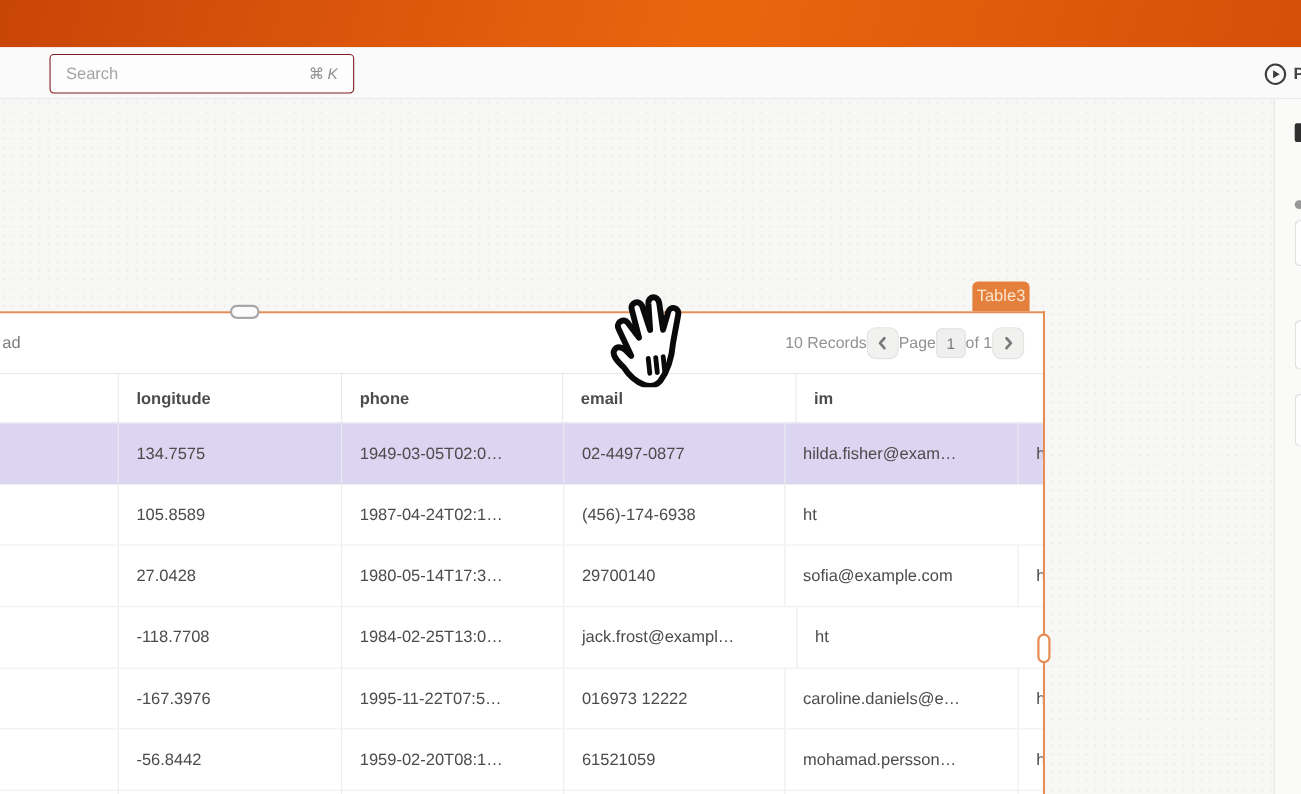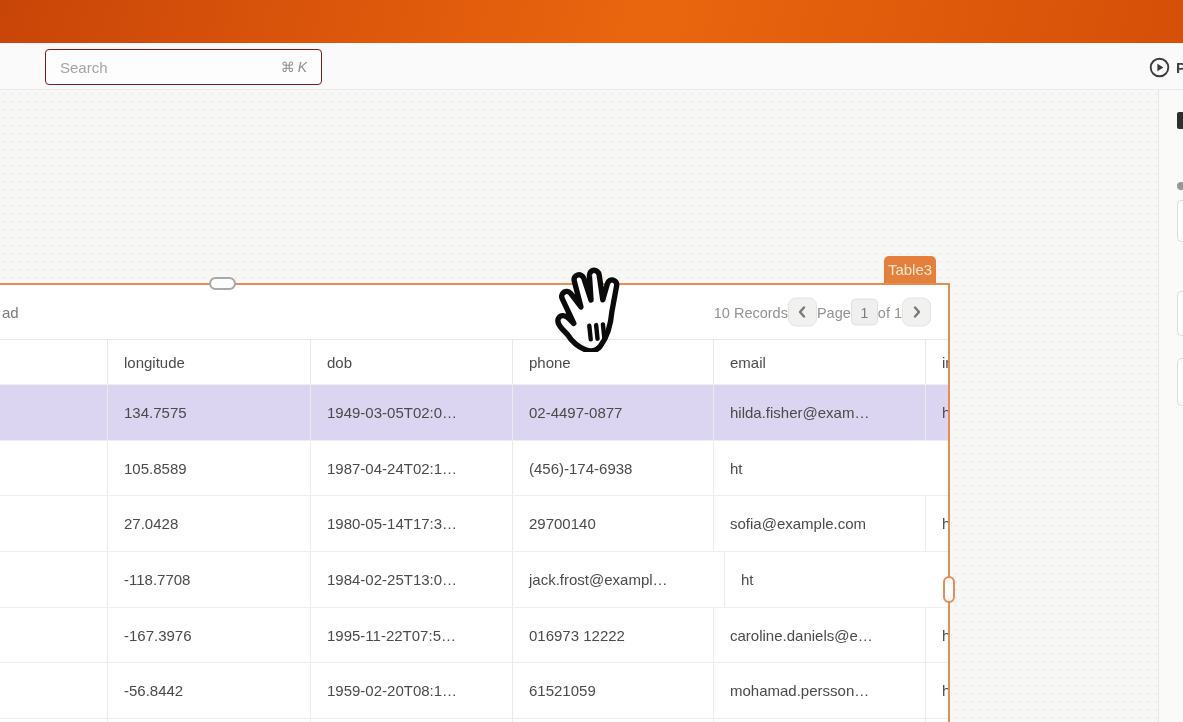--- a/index.html
+++ b/index.html
@@ -113,21 +113,21 @@
   .pg-input {
     width: 27px; height: 27px; background: #efefef; border: 1px solid #e0e0e0;
     border-radius: 5px; text-align: center; font-size: 14px; color: #7a7a7a;
     font-family: "Liberation Sans", sans-serif; outline: none;
   }
 
   
   .thead { display: flex; height: 45px; border-top: 1px solid #e8e8e8; background: #fff; }
   .hcell {
     display: flex; align-items: center; padding-left: 16px;
-    font-size: 15px; font-weight: normal; color: #4e4b4b;
+    font-size: 15px; font-weight: bold; color: #4e4b4b;
     border-left: 1px solid #e9e9e9; overflow: hidden; white-space: nowrap;
   }
   .hcell:first-child { border-left: none; }
   .trow { display: flex; height: 55.7px; border-top: 1px solid #efefef; background: #fff; }
   .trow.selected { background: #dbd5f2; }
   .trow.partial { height: 5px; }
   .tcell {
     display: flex; align-items: center; padding-left: 16px;
     font-size: 15px; color: #4d4a4a;
     border-left: 1px solid #ebebeb; overflow: hidden; white-space: nowrap;
@@ -185,21 +185,20 @@
           <svg width="10" height="13" viewBox="0 0 10 13">
             <path d="M3 2 L7 6.5 L3 11" stroke="#7a7878" stroke-width="2.4" fill="none" stroke-linecap="round" stroke-linejoin="round"></path>
           </svg>
         </span>
       </div>
     </div>
 
     <div class="thead">
       <div class="hcell c0"></div>
       <div class="hcell c1">longitude</div>
-      <div class="hcell c2">dob</div>
       <div class="hcell c3">phone</div>
       <div class="hcell c4">email</div>
       <div class="hcell c5">im</div>
     </div>
 
     <div class="trow selected">
       <div class="tcell c0"></div>
       <div class="tcell c1">134.7575</div>
       <div class="tcell c2">1949-03-05T02:0…</div>
       <div class="tcell c3">02-4497-0877</div>

